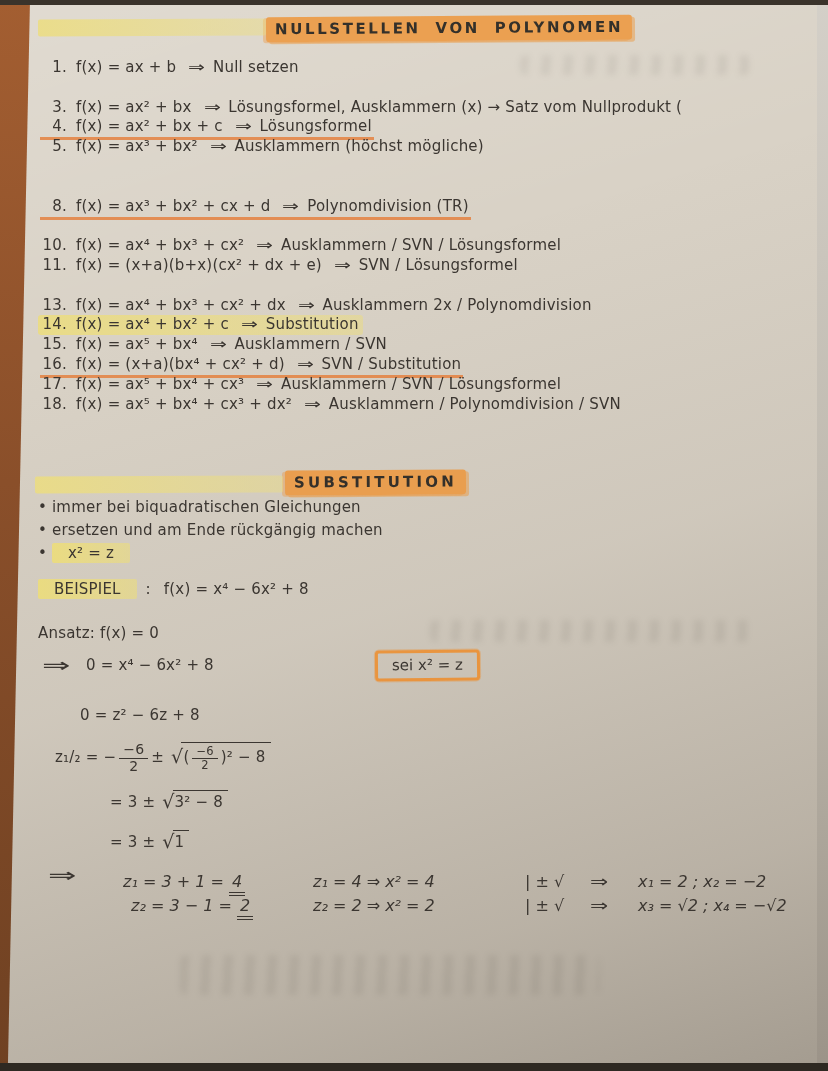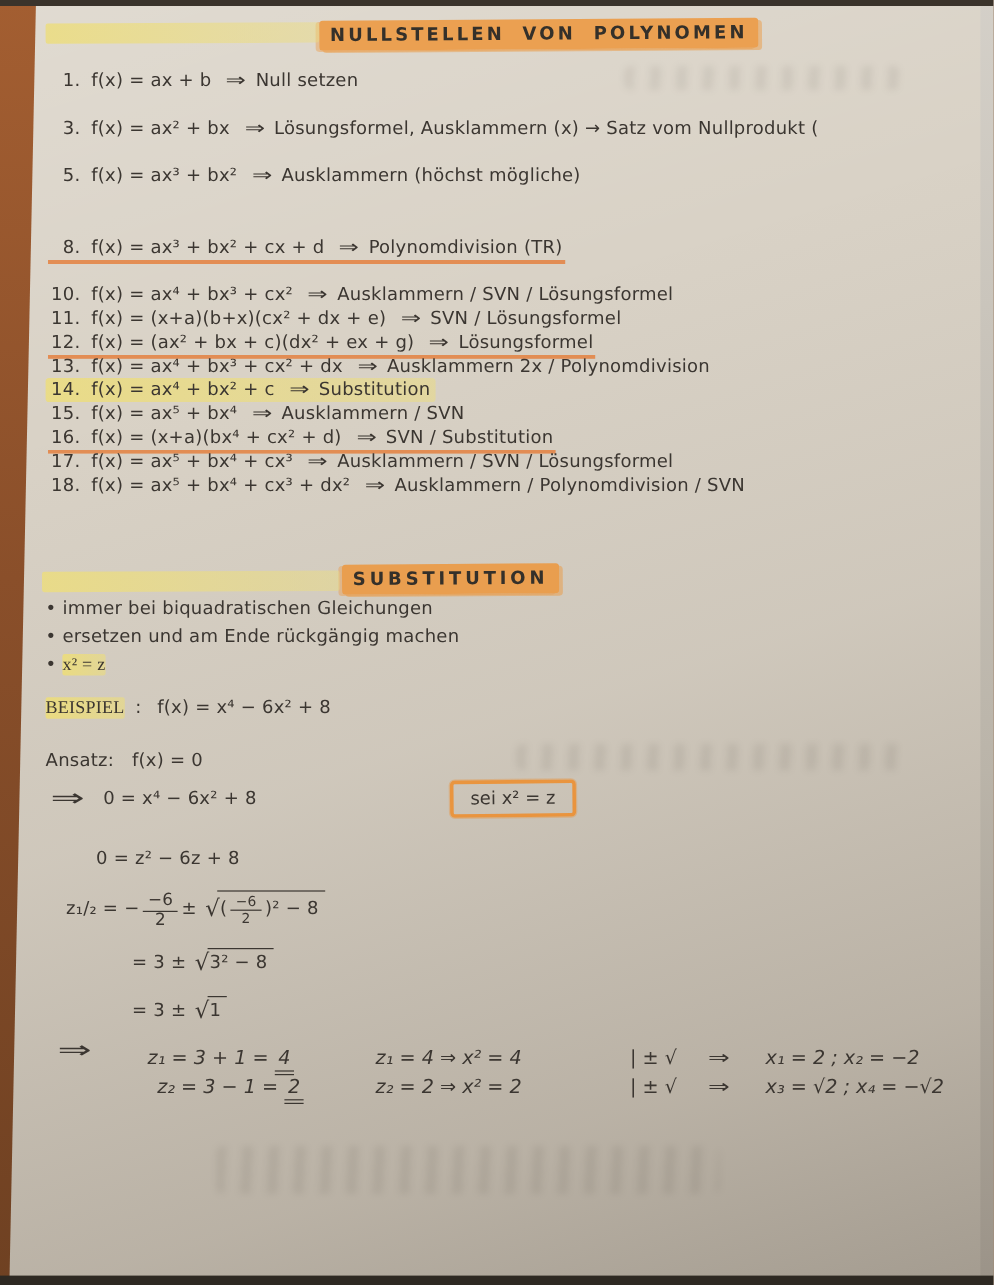--- a/index.html
+++ b/index.html
@@ -32,21 +32,21 @@
   .num{display:inline-block;width:27px;text-align:right;margin-right:9px;}
   .formula{margin-right:10px;}
   .arr{display:inline-block;transform:scaleX(1.35);transform-origin:left center;margin:0 12px 0 2px;}
   .big-arr{display:inline-block;font-size:20px;transform:scaleX(1.7);transform-origin:left center;
      margin-right:22px;vertical-align:-2px;}
   .inner{display:inline-block;padding:0 4px 2px 2px;}
   .ul-orange{box-shadow:0 5px 0 -2px rgba(228,126,58,.82);}
   .hl-yellow-row{background:linear-gradient(to right, rgba(238,222,118,.78), rgba(238,222,118,.45));
      border-radius:3px;}
   .hl-yellow{background:linear-gradient(to right, rgba(238,222,118,.85), rgba(238,222,118,.55));
-     padding:1px 0;border-radius:2px;font-family:Liberation Serif, serif;}
+     padding:1px 16px;border-radius:2px;}
   .band{position:absolute;height:17px;border-radius:2px;z-index:3;transform:rotate(-.25deg);
      background:linear-gradient(to right, rgba(236,221,127,.85), rgba(236,221,127,.45));}
   .marker-title{position:absolute;font-weight:bold;letter-spacing:2.6px;word-spacing:7px;
      font-size:15px;color:#34302a;background:rgba(238,148,54,.82);padding:3px 9px 4px;
      border-radius:3px;transform:rotate(-.4deg);
      box-shadow:3px 2px 0 rgba(238,148,54,.45),-3px 1px 0 rgba(238,148,54,.38);}
   .sei-box{position:absolute;border:3px solid rgba(236,144,52,.92);border-radius:4px;
      padding:3px 14px 4px;transform:rotate(-.6deg);font-size:15px;
      box-shadow:0 0 0 1px rgba(236,144,52,.35);}
   .bullet{display:inline-block;width:14px;}
@@ -71,25 +71,25 @@
 
 <div class="content">
 
   <div class="band" style="left:8px;top:13px;width:228px"></div>
   <div class="marker-title" style="left:236px;top:10px">
     <span>NULLSTELLEN VON POLYNOMEN</span>
   </div>
 
   <div class="r" style="top:52px"><span class="inner"><span class="num">1.</span><span class="formula">f(x) = ax + b</span><span class="arr">⇒</span><span class="method">Null setzen</span></span></div>
   <div class="r" style="top:92px"><span class="inner"><span class="num">3.</span><span class="formula">f(x) = ax² + bx</span><span class="arr">⇒</span><span class="method">Lösungsformel, Ausklammern (x) → Satz vom Nullprodukt (</span></span></div>
+  <div class="r" style="top:111px"><span class="inner ul-orange"><span class="num">4.</span><span class="formula">f(x) = ax² + bx + c</span><span class="arr">⇒</span><span class="method">Lösungsformel</span></span></div>
   <div class="r" style="top:131px"><span class="inner"><span class="num">5.</span><span class="formula">f(x) = ax³ + bx²</span><span class="arr">⇒</span><span class="method">Ausklammern (höchst mögliche)</span></span></div>
   <div class="r" style="top:191px"><span class="inner ul-orange"><span class="num">8.</span><span class="formula">f(x) = ax³ + bx² + cx + d</span><span class="arr">⇒</span><span class="method">Polynomdivision (TR)</span></span></div>
   <div class="r" style="top:230px"><span class="inner"><span class="num">10.</span><span class="formula">f(x) = ax⁴ + bx³ + cx²</span><span class="arr">⇒</span><span class="method">Ausklammern / SVN / Lösungsformel</span></span></div>
   <div class="r" style="top:250px"><span class="inner"><span class="num">11.</span><span class="formula">f(x) = (x+a)(b+x)(cx² + dx + e)</span><span class="arr">⇒</span><span class="method">SVN / Lösungsformel</span></span></div>
-  <div class="r" style="top:270px"><span class="inner ul-orange"><span class="num">12.</span><span class="formula">f(x) = (ax² + bx + c)(dx² + ex + g)</span><span class="arr">⇒</span><span class="method">Lösungsformel</span></span></div>
   <div class="r" style="top:290px"><span class="inner"><span class="num">13.</span><span class="formula">f(x) = ax⁴ + bx³ + cx² + dx</span><span class="arr">⇒</span><span class="method">Ausklammern 2x / Polynomdivision</span></span></div>
   <div class="r" style="top:309px"><span class="inner hl-yellow-row"><span class="num">14.</span><span class="formula">f(x) = ax⁴ + bx² + c</span><span class="arr">⇒</span><span class="method">Substitution</span></span></div>
   <div class="r" style="top:329px"><span class="inner"><span class="num">15.</span><span class="formula">f(x) = ax⁵ + bx⁴</span><span class="arr">⇒</span><span class="method">Ausklammern / SVN</span></span></div>
   <div class="r" style="top:349px"><span class="inner ul-orange"><span class="num">16.</span><span class="formula">f(x) = (x+a)(bx⁴ + cx² + d)</span><span class="arr">⇒</span><span class="method">SVN / Substitution</span></span></div>
   <div class="r" style="top:369px"><span class="inner"><span class="num">17.</span><span class="formula">f(x) = ax⁵ + bx⁴ + cx³</span><span class="arr">⇒</span><span class="method">Ausklammern / SVN / Lösungsformel</span></span></div>
   <div class="r" style="top:389px"><span class="inner"><span class="num">18.</span><span class="formula">f(x) = ax⁵ + bx⁴ + cx³ + dx²</span><span class="arr">⇒</span><span class="method">Ausklammern / Polynomdivision / SVN</span></span></div>
 
   <div class="band" style="left:5px;top:470px;width:248px"></div>
   <div class="marker-title" style="left:255px;top:464px;letter-spacing:3.2px">
     <span>SUBSTITUTION</span>
@@ -99,21 +99,21 @@
   <div class="r" style="top:492px"><span class="bullet">•</span><span>immer bei biquadratischen Gleichungen</span></div>
   <div class="r" style="top:538px"><span class="bullet">•</span><span class="hl-yellow">x² = z</span></div>
 
   <div class="r" style="top:574px">
     <span class="hl-yellow">BEISPIEL</span>
     <span style="margin:0 8px 0 4px">:</span>
     <span>f(x) = x⁴ − 6x² + 8</span>
   </div>
 
   <div class="r" style="top:618px">
-    <span style="margin-right:10px">Ansatz:</span>
+    <span style="">Ansatz:</span>
     <span>f(x) = 0</span>
   </div>
 
   <div class="r" style="top:650px;left:12px">
     <span class="big-arr">⇒</span>
     <span>0 = x⁴ − 6x² + 8</span>
   </div>
   <div class="sei-box" style="left:345px;top:644px">
     <span>sei x² = z</span>
   </div>

